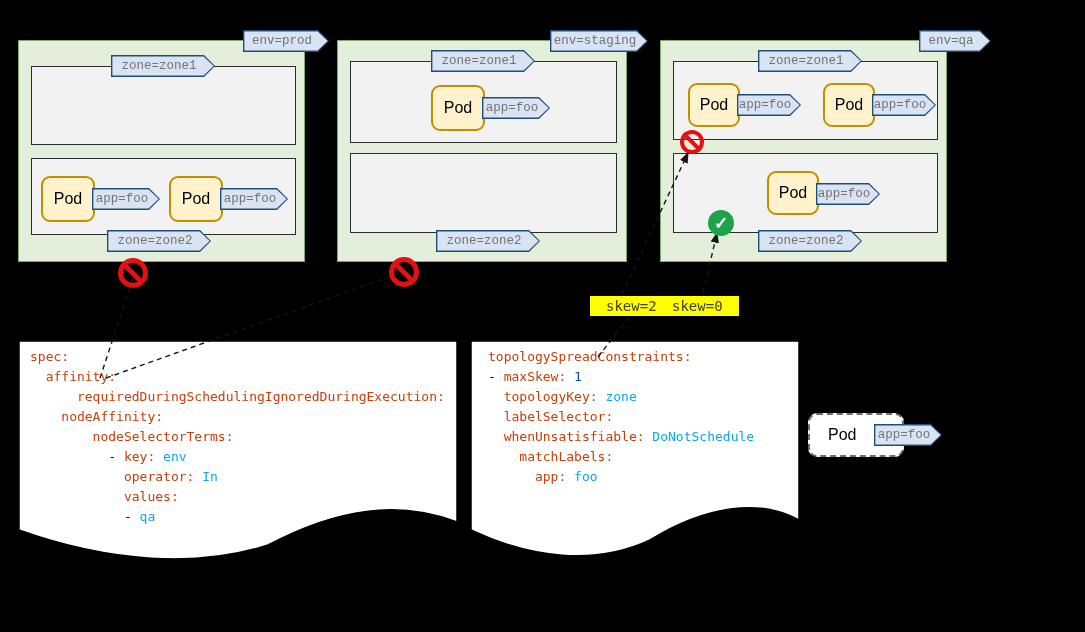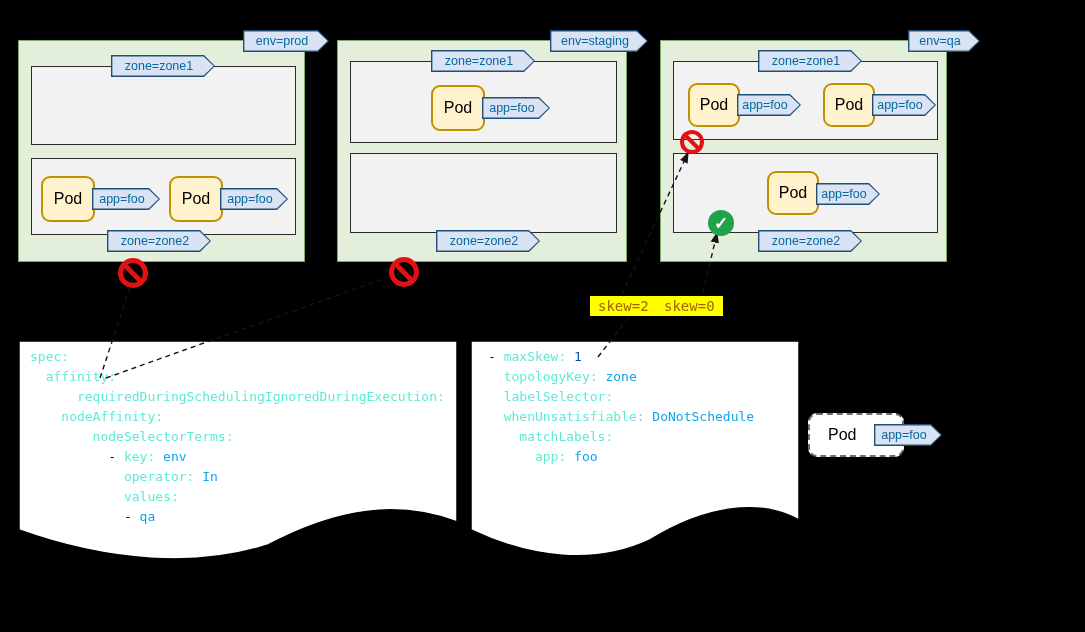--- a/index.html
+++ b/index.html
@@ -15,29 +15,29 @@
   .pending-pod { position:absolute; background:#fff; border:2px dashed #6f6f6f; border-radius:9px;
          display:flex; align-items:center; justify-content:flex-start; padding-left:18px;
          font-size:16px; color:#000; z-index:2; }
 
   .tag { position:absolute; height:22px; z-index:3; }
   .tag::before { content:""; position:absolute; inset:0; background:#1f4e79;
       clip-path:polygon(0 0, calc(100% - 11px) 0, 100% 50%, calc(100% - 11px) 100%, 0 100%); }
   .tag::after { content:""; position:absolute; inset:1.4px; background:#dae3f3;
       clip-path:polygon(0 0, calc(100% - 10px) 0, 100% 50%, calc(100% - 10px) 100%, 0 100%); }
   .tag-text { position:relative; z-index:1; display:flex; align-items:center; justify-content:center;
-      height:100%; padding:0 13px 0 5px; font-size:12.5px; color:#0369a1; white-space:nowrap; }
+      height:100%; padding:0 13px 0 5px; font-size:12.5px; color:#737373; white-space:nowrap;font-family:Liberation Mono, monospace; }
 
-  .skew { position:absolute; background:#ffff00; color:#a16207; z-index:5;
-      font:14px/20px "DejaVu Sans Mono", monospace; padding:0 8px; }
+  .skew { position:absolute; background:#ffff00; color:#404040; z-index:5;
+      font:14px/20px "DejaVu Sans Mono", monospace; padding:0 16px; }
 
   .doc-svg { position:absolute; z-index:1; }
   .doc-code { position:absolute; z-index:2; font:13px/20px "DejaVu Sans Mono", monospace; color:#111; }
   .code-line { white-space:pre; height:20px; }
-  .tk-key { color:#5eead4; }
+  .tk-key { color:#c2410c; }
   .tk-value { color:#0ea5e9; }
   .tk-number { color:#0550ae; }
   .tk-plain { color:#111; }
 
   .overlay { position:absolute; left:0; top:0; z-index:4; pointer-events:none; }
   .dash { stroke:#151515; stroke-width:1.4; stroke-dasharray:5 4; fill:none; }
 
   .blocked-icon { position:absolute; z-index:6; border-radius:50%; border:5px solid #e31212;
       width:30px; height:30px; background:transparent; }
   .blocked-icon::before { content:""; position:absolute; left:-4px; right:-4px; top:50%; height:5px;
@@ -120,21 +120,21 @@
     </div>
     <div class="tag" style="left:155px;top:142px;width:64px">
       <span class="tag-text">app=foo</span>
     </div>
     <div class="tag" style="left:97px;top:9px;width:104px">
       <span class="tag-text">zone=zone1</span>
     </div>
     <div class="tag" style="left:97px;top:189px;width:104px">
       <span class="tag-text">zone=zone2</span>
     </div>
-    <div class="tag" style="left:247px;top:-11px;width:72px">
+    <div class="tag" style="left:258px;top:-11px;width:72px">
       <span class="tag-text">env=qa</span>
     </div>
   </div>
 
   <div class="blocked-icon" style="left:118px;top:258px"></div>
   <div class="blocked-icon" style="left:389px;top:257px"></div>
   <div class="blocked-icon small" style="left:680px;top:130px"></div>
   <div class="allowed-icon" style="left:708px;top:210px"></div>
 
   <div class="skew" style="left:590px;top:296px">skew=2</div>
@@ -152,20 +152,21 @@
     <div class="code-line"><span class="tk-plain">          - </span><span class="tk-key">key:</span><span class="tk-value"> env</span></div>
     <div class="code-line"><span class="tk-plain">            </span><span class="tk-key">operator:</span><span class="tk-value"> In</span></div>
     <div class="code-line"><span class="tk-plain">            </span><span class="tk-key">values:</span></div>
     <div class="code-line"><span class="tk-plain">            - </span><span class="tk-value">qa</span></div>
   </div>
 
   <svg class="doc-svg" style="left:470px;top:340px" width="330" height="222" viewBox="0 0 330 222">
     <path d="M1,1 L329,1 L329,180 C290,158 235,166 180,200 C125,226 60,218 1,190 Z" fill="#ffffff" stroke="#000000" stroke-width="1.5"></path>
   </svg>
   <div class="doc-code" style="left:488px;top:347px">
+    <div class="code-line"><span class="tk-key">topologySpreadConstraints:</span></div>
     <div class="code-line"><span class="tk-plain">- </span><span class="tk-key">maxSkew:</span><span class="tk-number"> 1</span></div>
     <div class="code-line"><span class="tk-plain">  </span><span class="tk-key">topologyKey:</span><span class="tk-value"> zone</span></div>
     <div class="code-line"><span class="tk-plain">  </span><span class="tk-key">labelSelector:</span></div>
     <div class="code-line"><span class="tk-plain">  </span><span class="tk-key">whenUnsatisfiable:</span><span class="tk-value"> DoNotSchedule</span></div>
     <div class="code-line"><span class="tk-plain">    </span><span class="tk-key">matchLabels:</span></div>
     <div class="code-line"><span class="tk-plain">      </span><span class="tk-key">app:</span><span class="tk-value"> foo</span></div>
   </div>
 
   <div class="pending-pod" style="left:808px;top:413px;width:96px;height:44px">
     <span class="pod-label">Pod</span>

